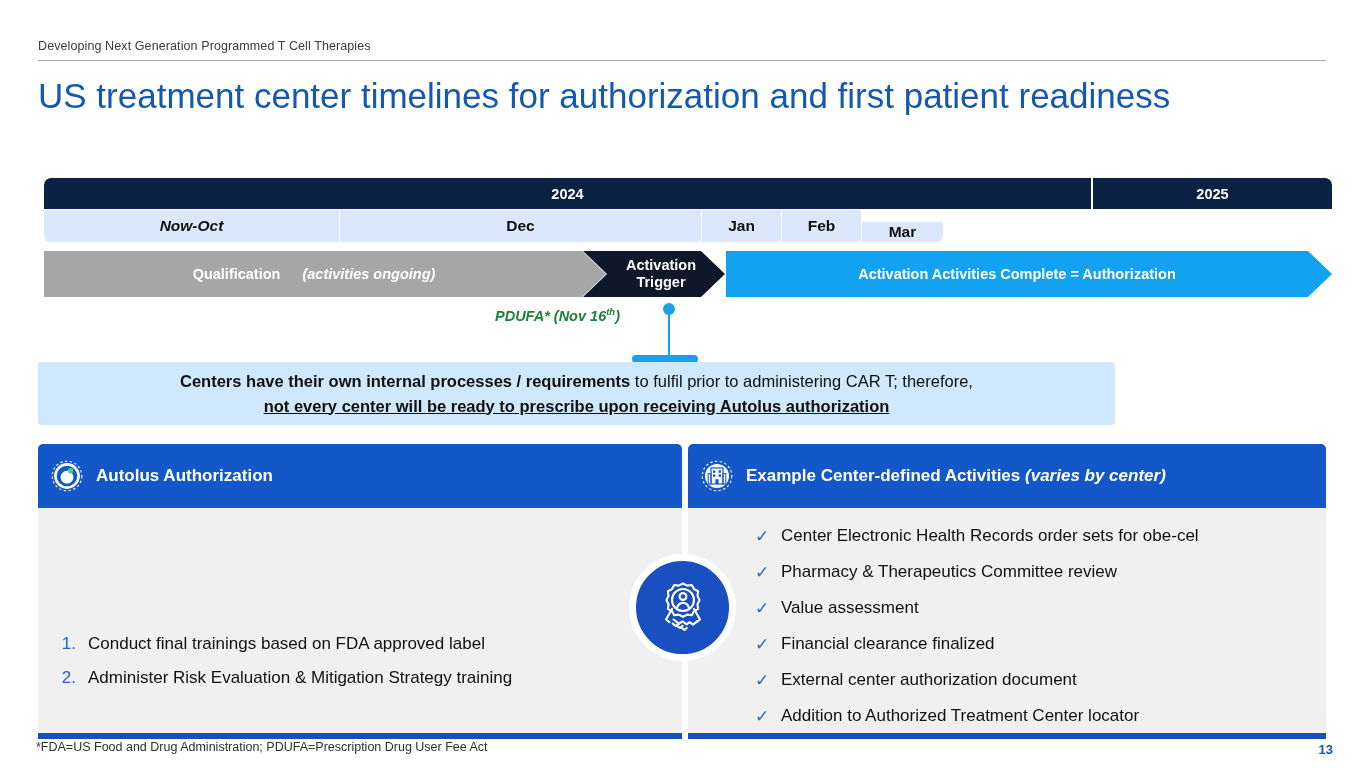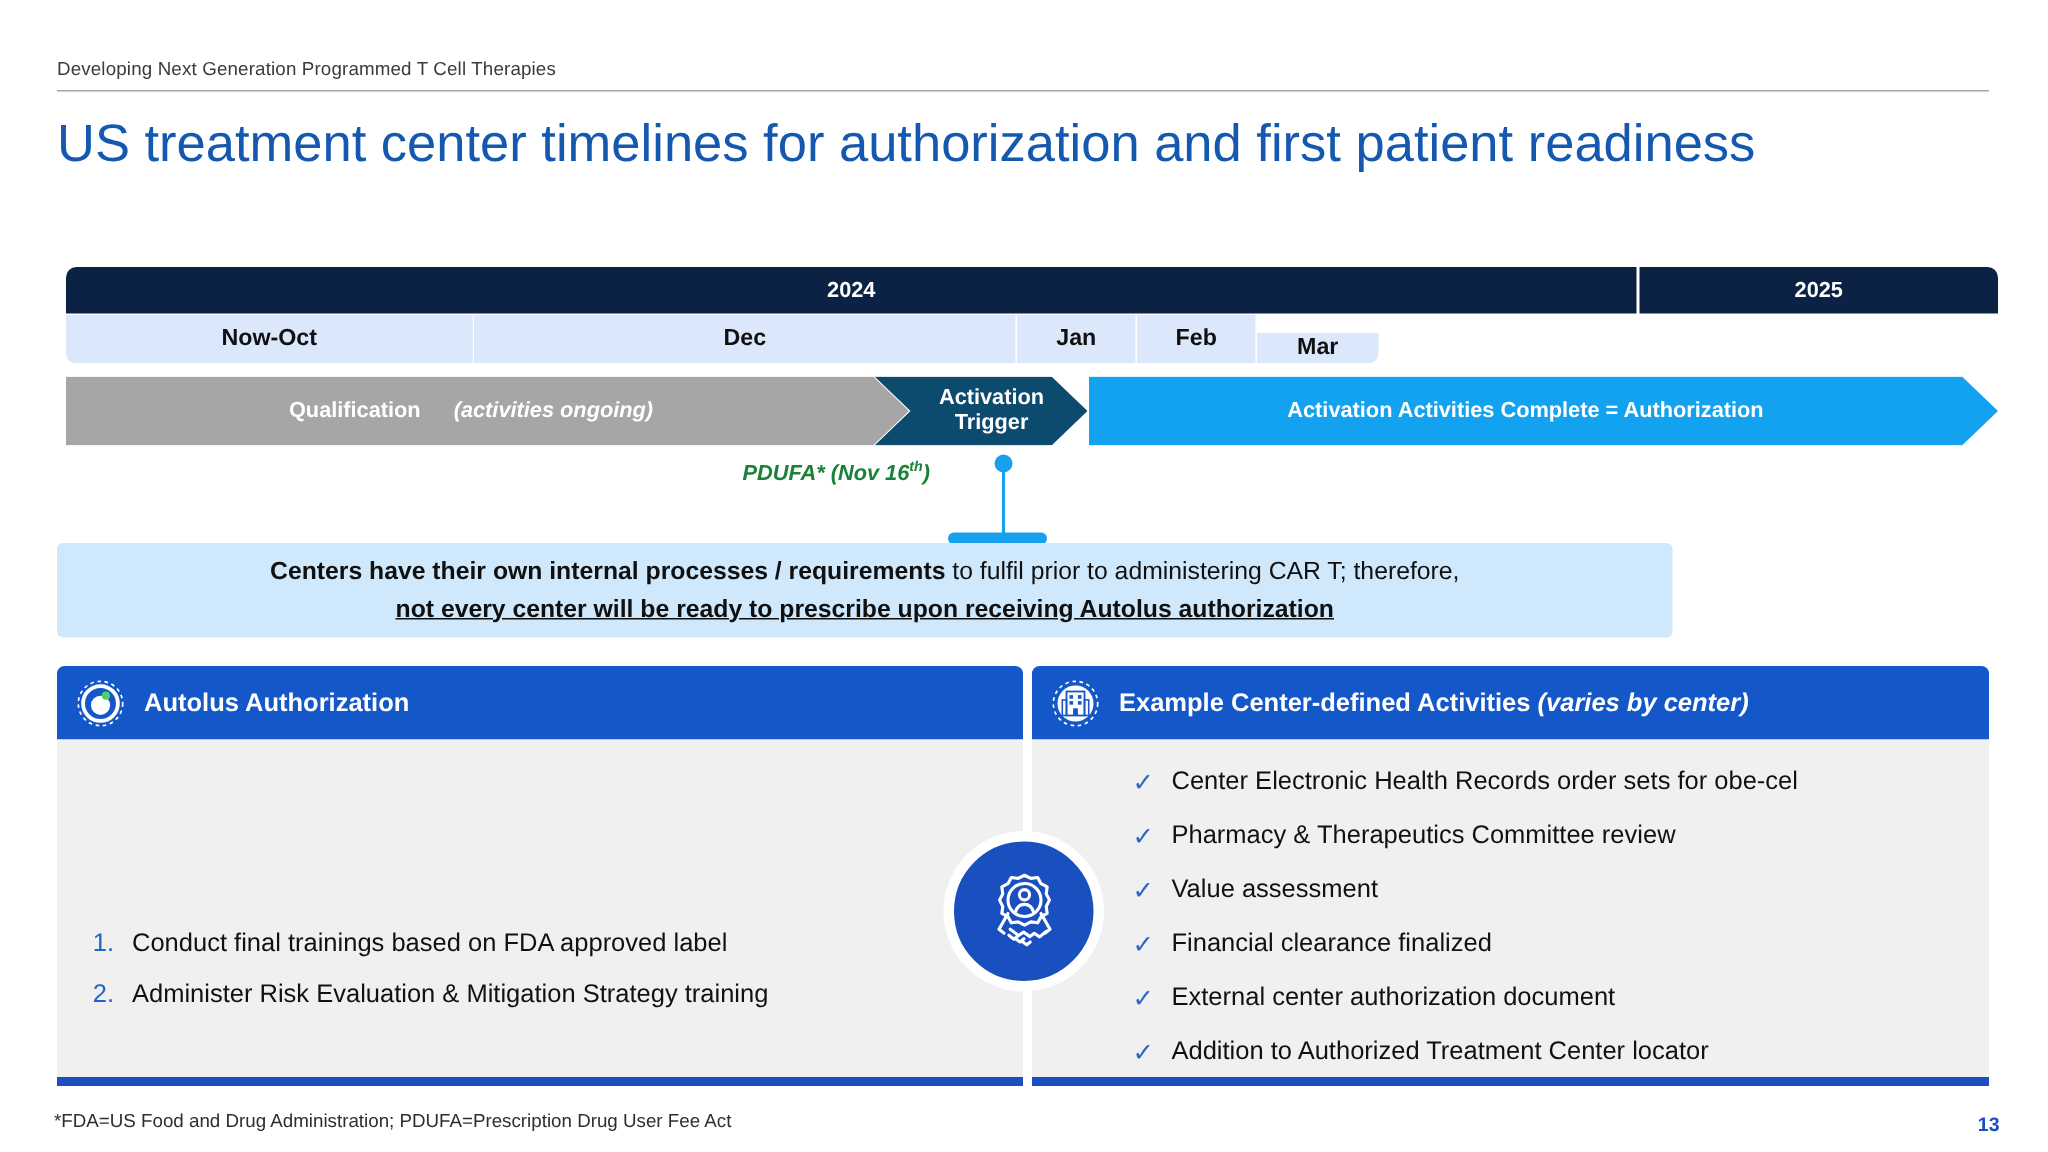--- a/index.html
+++ b/index.html
@@ -37,42 +37,42 @@
   .tl-year.y24 { width: 1047px; border-top-left-radius: 7px; margin-right: 2px; }
   .tl-year.y25 { width: 239px; border-top-right-radius: 7px; }
 
   .tl-months { position: relative; height: 32px; display: flex; margin-top: 1px; }
   .tl-month {
     background: #dbe7fa; color: #101010; font-size: 15.5px; font-weight: bold;
     display:flex; align-items:center; justify-content:center;
     border-right: 1px solid #ffffff;
   }
   .tl-month:last-child { border-right: none; border-bottom-right-radius: 6px; }
-  .tl-month.m1 { width: 272px; border-bottom-left-radius: 6px; }
+  .tl-month.m1 { width: 296px; border-bottom-left-radius: 6px; font-style: italic; }
   .tl-month.m2 { width: 361px; }
   .tl-month.m3 { width: 362px; }
   .tl-month.m4 { width: 80px; }
   .tl-month.m5 { width: 80px; }
   .tl-month.m6 { width: 81px; margin-top: 12px; }
 
   
   .phases { position: relative; height: 46px; margin-top: 9px; }
   .phase {
     position: absolute; top: 0; height: 46px;
     display: flex; align-items: center;
     color: #fff; font-size: 14.5px; font-weight: bold;
   }
   .ph-qual {
     left: 0; width: 562px; background: #a6a6a6;
     clip-path: polygon(0 0, 538px 0, 562px 50%, 538px 100%, 0 100%);
     justify-content: center;
   }
   .ph-qual span { margin-right: 22px; text-align: center; }
   .ph-trig {
-    left: 539px; width: 142px; background: #0c4a6e;
+    left: 539px; width: 142px; background: #0f172a;
     clip-path: polygon(0 0, 118px 0, 142px 50%, 118px 100%, 0 100%, 24px 50%);
     justify-content: center; text-align: center; line-height: 17px;
     font-size: 14.5px; padding-left: 14px;
   }
   .ph-act {
     left: 682px; width: 606px; background: #12a2ef;
     clip-path: polygon(0 0, 582px 0, 606px 50%, 582px 100%, 0 100%);
     justify-content: center; padding-right: 24px;
   }
   .ital { font-style: italic; }
@@ -107,21 +107,21 @@
   .callout .l1 { }
   .callout .l2 { text-decoration: underline; font-weight: bold; }
   .callout b { font-weight: bold; }
 
   
   .panel { position: absolute; top: 444px; }
   .panel-l { left: 38px; width: 644px; }
   .panel-r { left: 688px; width: 638px; }
 
   .panel-head {
-    height: 49px; background: #1457c8; border-radius: 5px 5px 0 0;
+    height: 64px; background: #1457c8; border-radius: 5px 5px 0 0;
     display: flex; align-items: center; padding-left: 13px;
     color: #fff; font-size: 17px; font-weight: bold;
   }
   .panel-head .ttl { margin-left: 13px; }
   .panel-body {
     background: #f0f0f0; border-bottom: 6px solid #1a4fbf;
     position: relative;
   }
   .panel-l .panel-body { height: 231px; }
   .panel-r .panel-body { height: 231px; }

